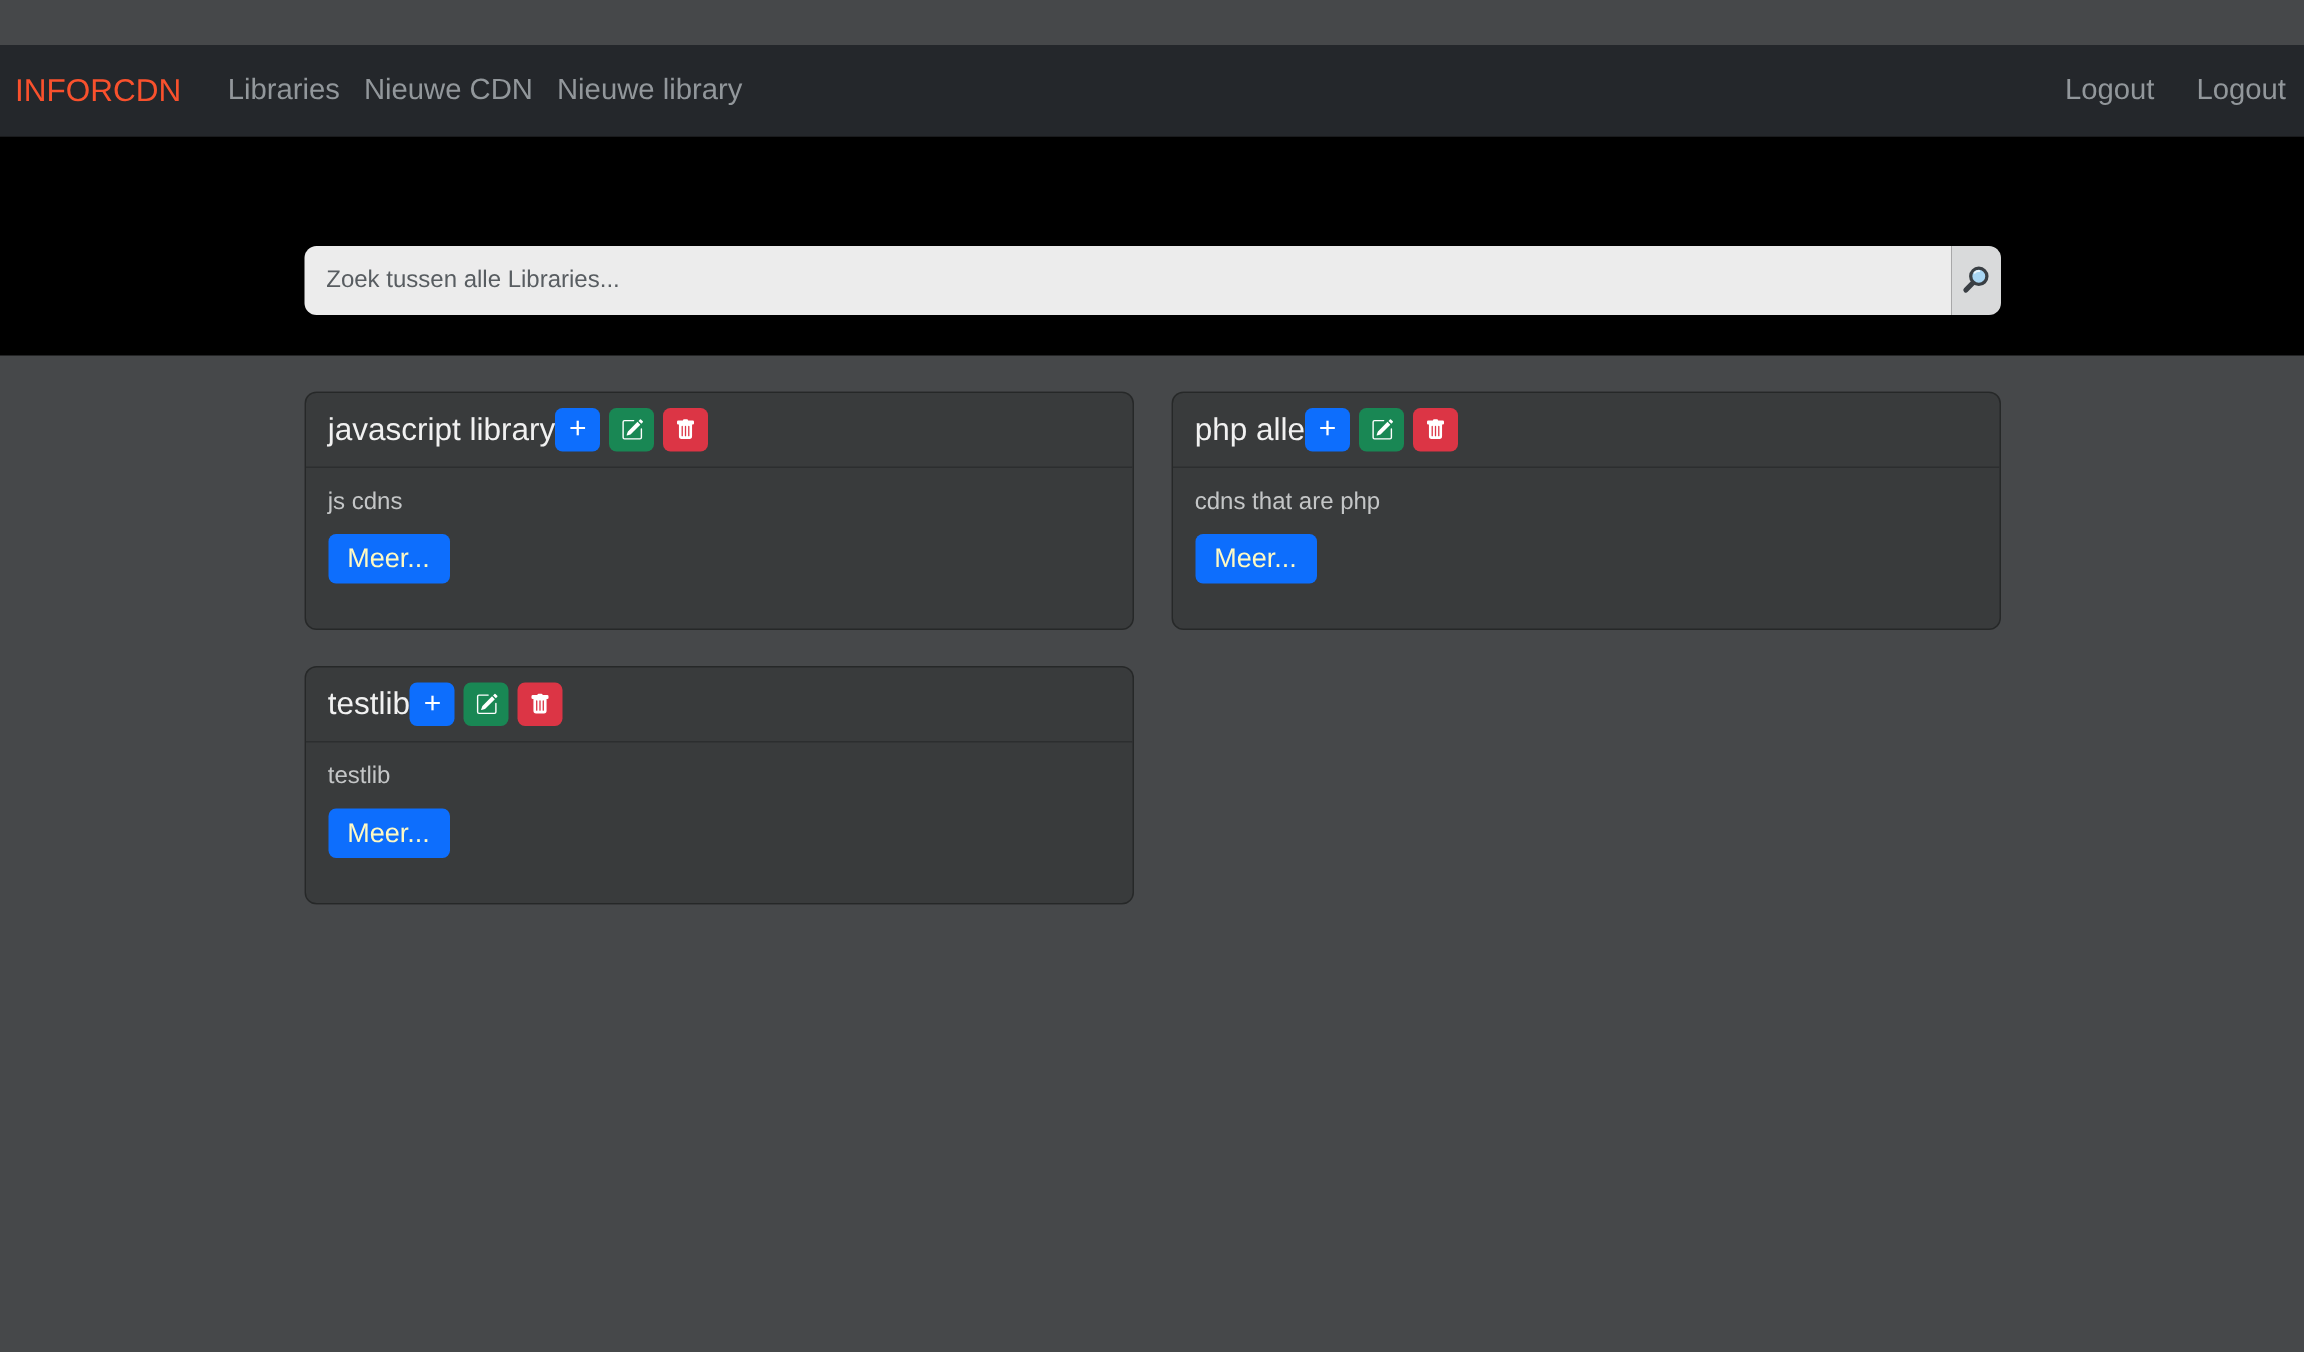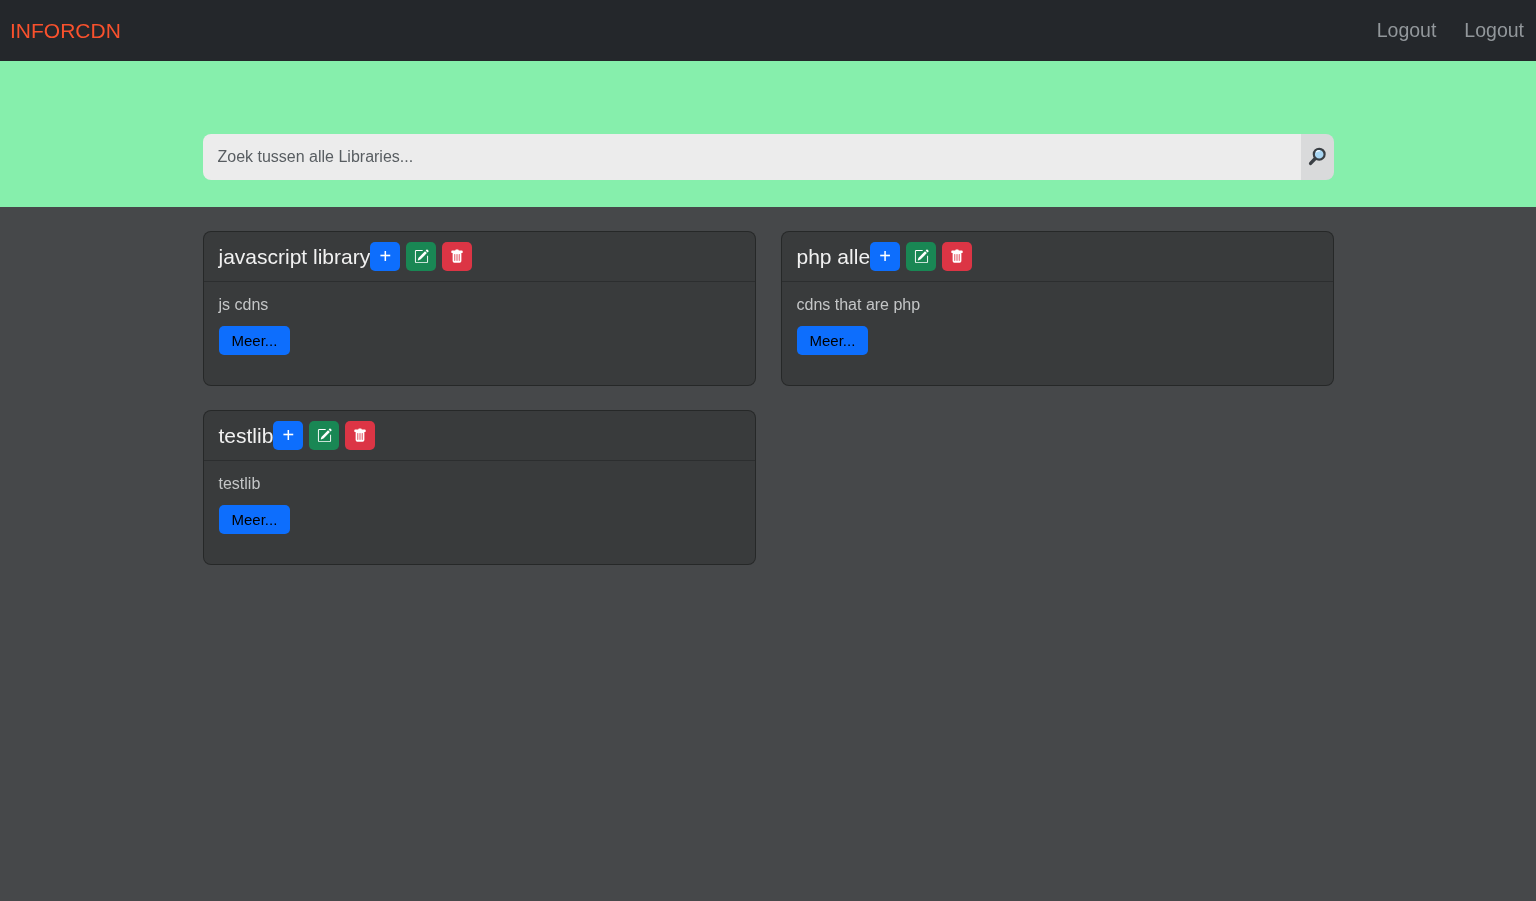--- a/index.html
+++ b/index.html
@@ -12,20 +12,21 @@
     overflow: hidden;
   }
 
   
   .navbar {
     height: 61px;
     background: #24272b;
     display: flex;
     align-items: center;
     padding: 0 12px 0 10px;
+    margin-top: 30px;
   }
   .brand {
     color: #f9512d;
     font-size: 21px;
     text-decoration: none;
     cursor: pointer;
     white-space: nowrap;
   }
   .nav-links {
     display: flex;
@@ -42,21 +43,21 @@
   }
   .nav-right {
     margin-left: auto;
     display: flex;
     align-items: center;
     gap: 28px;
   }
 
   
   .search-section {
-    background: #86efac;
+    background: #000000;
     padding: 73px 0 27px;
   }
   .container {
     width: 1131px;
     margin: 0 auto;
   }
   .searchbar {
     display: flex;
     height: 46px;
     width: 100%;
@@ -139,34 +140,39 @@
   .btn-edit { background: #198754; }
   .btn-delete { background: #dc3545; }
   .card-body { padding: 14px 15px 30px; }
   .card-desc {
     color: #c4c6c7;
     font-size: 16px;
     margin: 0 0 12px;
   }
   .btn-meer {
     background: #0d6efd;
-    color: #000000;
+    color: #fef9c3;
     border: none;
     border-radius: 5px;
-    font-size: 15px;
+    font-size: 18px;
     font-family: "Liberation Sans", sans-serif;
     padding: 6px 13px;
     cursor: pointer;
   }
 </style>
 </head>
 <body>
 
 <nav class="navbar">
   <a class="brand">INFORCDN</a>
+  <div class="nav-links">
+    <a class="nav-link">Libraries</a>
+    <a class="nav-link">Nieuwe CDN</a>
+    <a class="nav-link">Nieuwe library</a>
+  </div>
   <div class="nav-right">
     <a class="nav-link">Logout</a>
     <a class="nav-link">Logout</a>
   </div>
 </nav>
 
 <section class="search-section">
   <div class="container">
     <div class="searchbar">
       <input class="search-input" type="text" placeholder="Zoek tussen alle Libraries..." style="">

